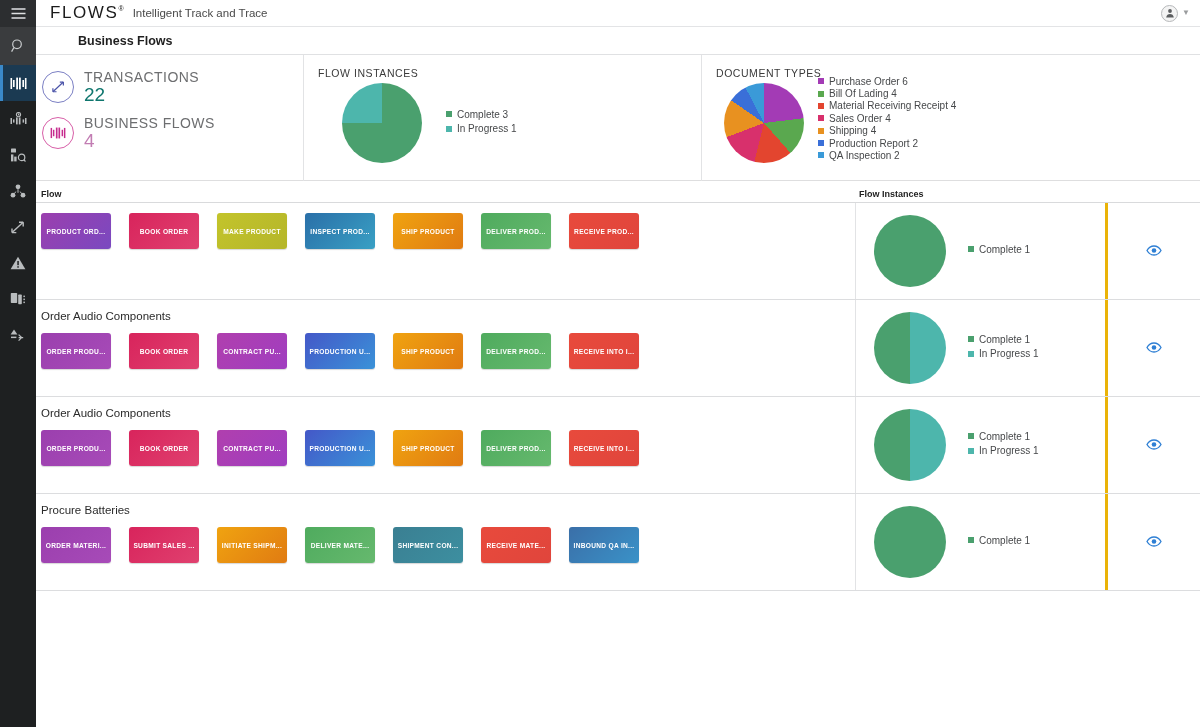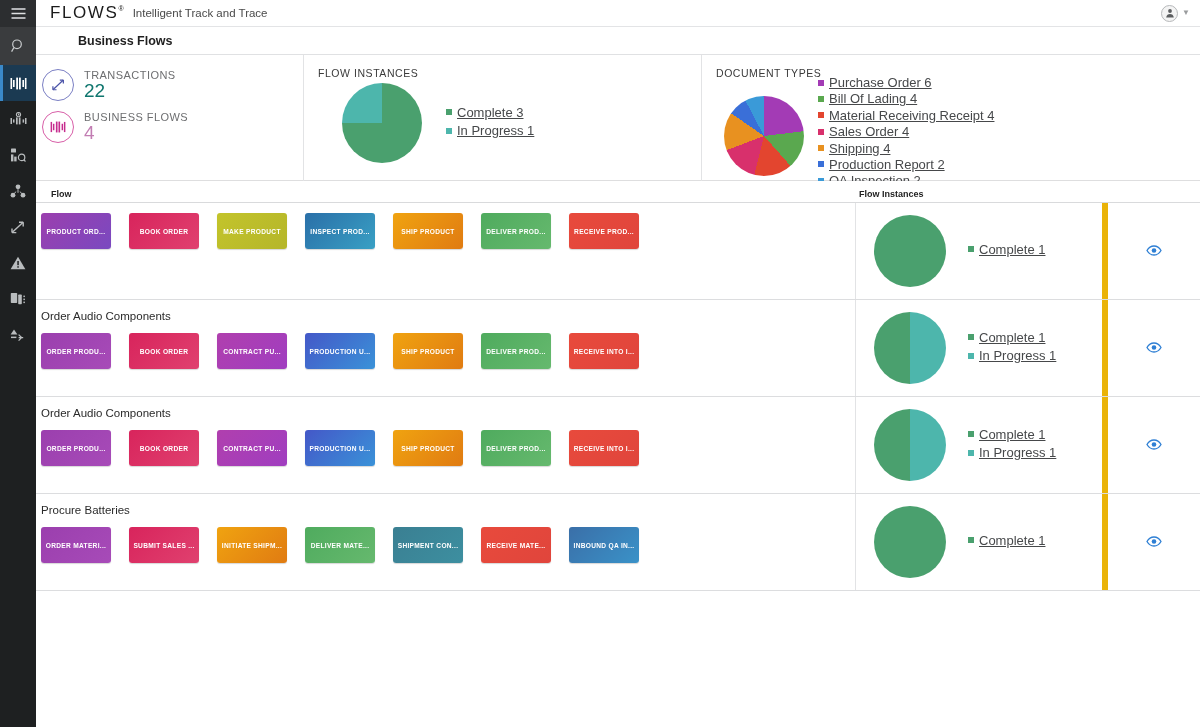--- a/index.html
+++ b/index.html
@@ -73,55 +73,55 @@
   .cell-doc  { flex: 1 1 auto; padding: 12px 0 0 8px; overflow: hidden; }
 
   .kpi-row { display: flex; align-items: center; gap: 10px; margin-bottom: 9px; }
   .kpi-badge {
     width: 32px; height: 32px; border-radius: 50%;
     display: flex; align-items: center; justify-content: center; flex: 0 0 32px;
   }
   .kpi-badge.tx { border: 1px solid #7b7fc4; color: #4a53a8; }
   .kpi-badge.bf { border: 1px solid #d85fa8; color: #c62b8e; }
   .kpi-text { display: flex; flex-direction: column; }
-  .kpi-label { font-size: 11px; letter-spacing: .45px; color: #6d6e70; }
+  .kpi-label { font-size: 14px; letter-spacing: .45px; color: #6d6e70; }
   .kpi-value { font-size: 19px; color: #0f766e; font-weight: 300; line-height: 1.15; margin-top: -1px; }
   .kpi-value.bf { color: #c27db3; }
 
   .chart-title {
     font-size: 10.5px; letter-spacing: .55px; color: #3a3a3a;
     text-transform: uppercase; margin-left: 6px;
   }
   .chart-body { display: flex; align-items: center; margin-top: 4px; }
   .pie { border-radius: 50%; flex: 0 0 auto; }
   .pie-flow { width: 80px; height: 80px; margin-left: 30px; }
   .pie-doc { width: 80px; height: 80px; margin-left: 14px; }
   .legend { margin-left: 24px; }
   .legend.doc { margin-left: 14px; margin-top: -8px; }
   .legend-item { display: flex; align-items: center; gap: 5px; margin-bottom: 3.5px; }
   .legend-item.doc { margin-bottom: 1.4px; }
   .swatch { width: 6px; height: 6px; flex: 0 0 6px; }
-  .legend-label { font-size: 13px; color: #46484a; white-space: nowrap; text-decoration: underline; }
+  .legend-label { font-size: 10px; color: #46484a; white-space: nowrap; }
 
   
   .tbl-head {
     height: 22px; display: flex; align-items: center;
     border-bottom: 1px solid #d9dadc; background: #fff;
   }
-  .col-flow { width: 820px; flex: 0 0 820px; padding-left: 15px; }
+  .col-flow { width: 820px; flex: 0 0 820px; padding-left: 5px; }
   .col-inst { width: 252px; flex: 0 0 252px; padding-left: 3px; }
   .col-act  { flex: 1 1 auto; }
   .th { font-size: 9px; font-weight: bold; color: #232323; }
 
   .row {
     display: flex; border-bottom: 1px solid #dcdddf;
     min-height: 97px;
   }
   .row-flow { width: 820px; flex: 0 0 820px; padding: 10px 0 0 5px; border-right: 1px solid #e2e3e5; }
-  .row-inst { width: 252px; flex: 0 0 252px; border-right: 6px solid #eab308;
+  .row-inst { width: 252px; flex: 0 0 252px; border-right: 3px solid #eab308;
               display: flex; align-items: center; }
   .row-act  { flex: 1 1 auto; display: flex; align-items: center; justify-content: center; }
 
   .flow-name { font-size: 11.5px; color: #2b2b2b; margin-bottom: 11px; }
   .chain { display: flex; align-items: center; }
   .chiclet {
     width: 70px; height: 36px; border-radius: 3px;
     display: flex; align-items: center; justify-content: center;
     color: #ffffff; font-size: 6.6px; font-weight: bold;
     letter-spacing: .3px; text-align: center; padding: 0 3px;

